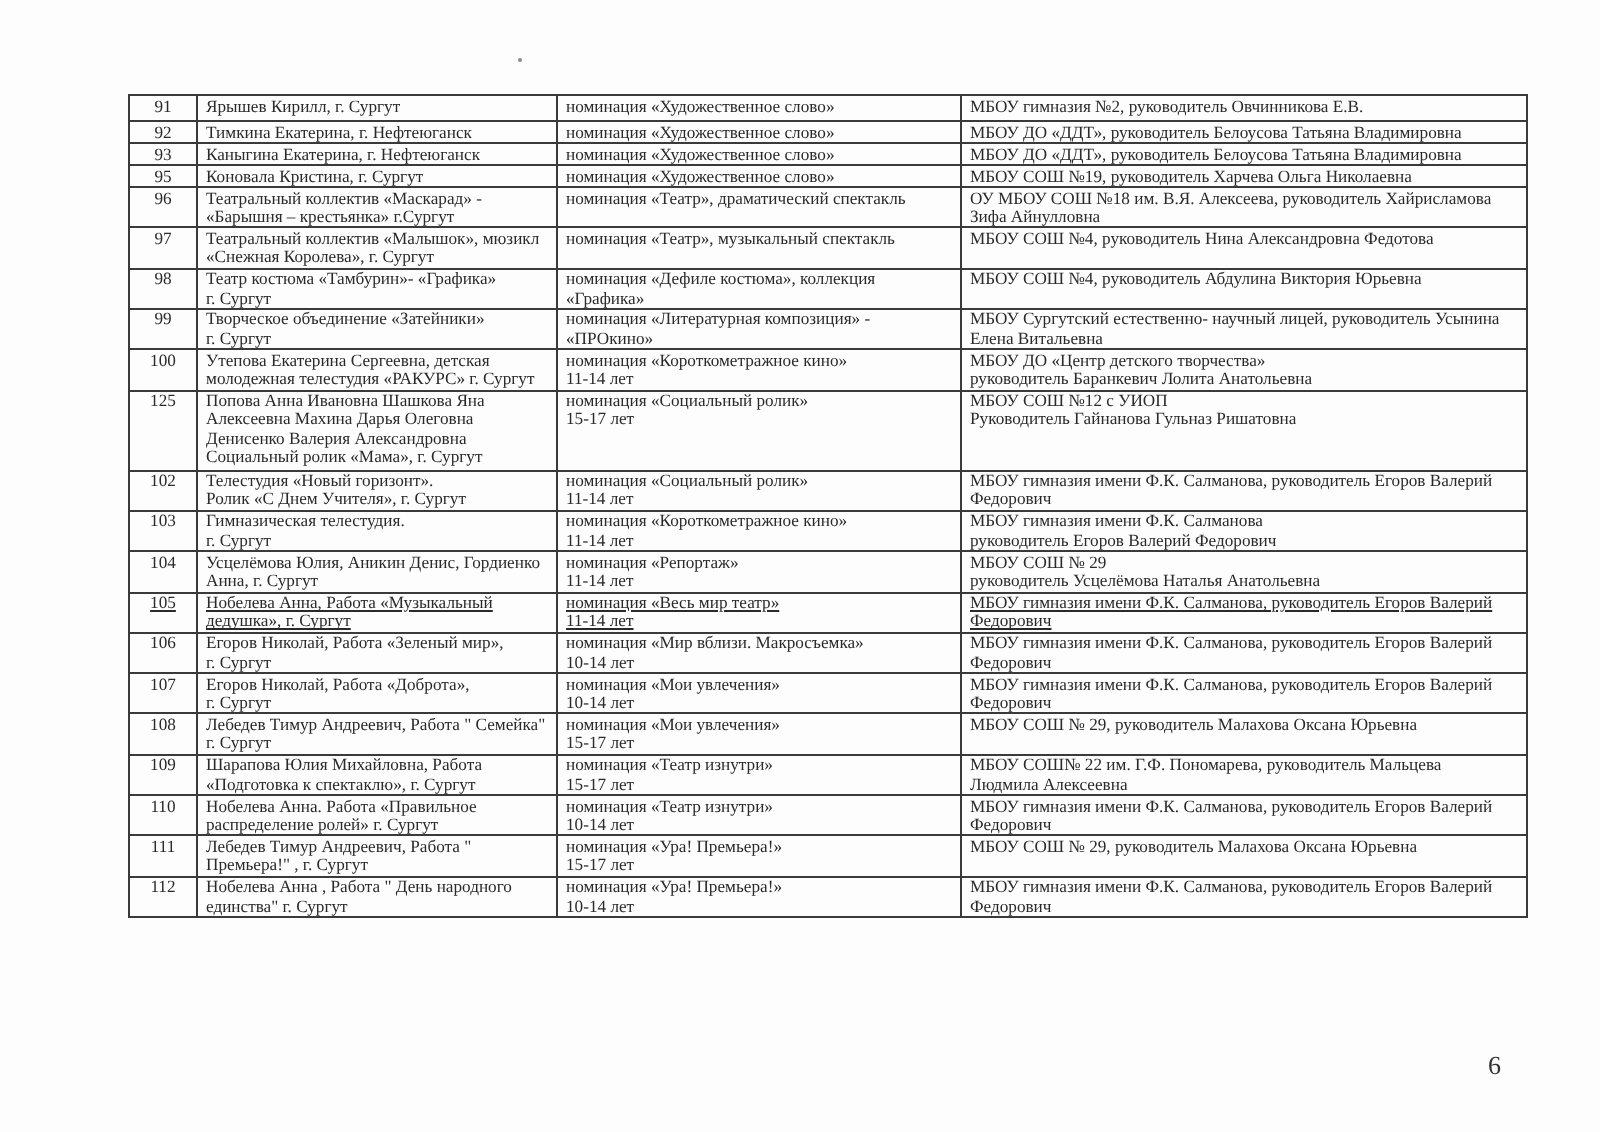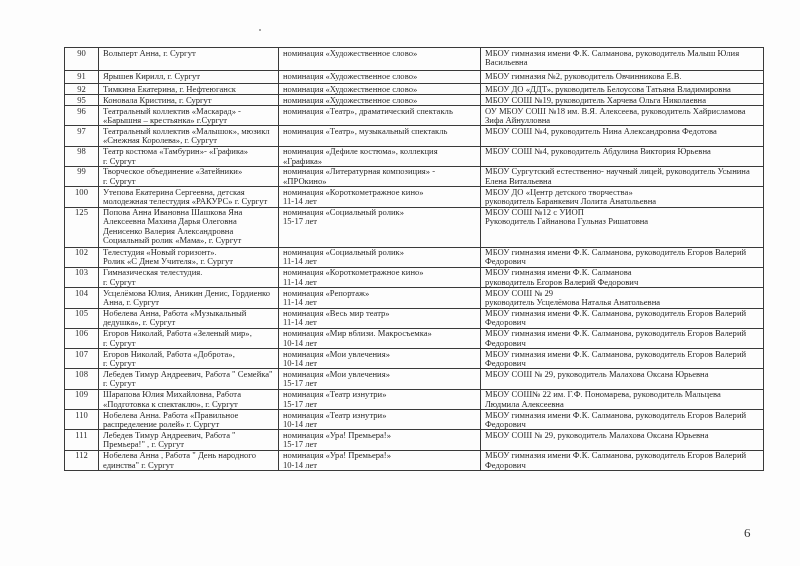--- a/index.html
+++ b/index.html
@@ -19,49 +19,48 @@
 <div class="page-mark"></div>
 
 <table class="list">
   <colgroup>
       <col class="c1">
       <col class="c2">
       <col class="c3">
       <col class="c4">
     </colgroup>
   <tbody id="tbody">
-      <tr style="height: 23px;">
-        <td class="num">90</td>
-        <td>
-          <span class="line">Вольперт Анна, г. Сургут</span>
-        </td>
-        <td>
-          <span class="line">номинация «Художественное слово»</span>
-        </td>
-        <td>
-          <span class="line">МБОУ гимназия имени Ф.К. Салманова, руководитель Малыш Юлия</span>
-          <span class="line">Васильевна</span>
-        </td>
-      </tr>
       <tr style="height: 13px;">
         <td class="num">91</td>
         <td>
           <span class="line">Ярышев Кирилл, г. Сургут</span>
         </td>
         <td>
           <span class="line">номинация «Художественное слово»</span>
         </td>
         <td>
           <span class="line">МБОУ гимназия №2, руководитель  Овчинникова Е.В.</span>
         </td>
       </tr>
       <tr style="height: 11px;">
         <td class="num">92</td>
         <td>
           <span class="line">Тимкина Екатерина, г. Нефтеюганск</span>
+        </td>
+        <td>
+          <span class="line">номинация «Художественное слово»</span>
+        </td>
+        <td>
+          <span class="line">МБОУ ДО «ДДТ»,  руководитель Белоусова Татьяна Владимировна</span>
+        </td>
+      </tr>
+      <tr style="height: 11px;">
+        <td class="num">93</td>
+        <td>
+          <span class="line">Каныгина Екатерина, г. Нефтеюганск</span>
         </td>
         <td>
           <span class="line">номинация «Художественное слово»</span>
         </td>
         <td>
           <span class="line">МБОУ ДО «ДДТ»,  руководитель Белоусова Татьяна Владимировна</span>
         </td>
       </tr>
       <tr style="height: 11px;">
         <td class="num">95</td>
@@ -201,21 +200,21 @@
         </td>
         <td>
           <span class="line">номинация «Репортаж»</span>
           <span class="line">11-14  лет</span>
         </td>
         <td>
           <span class="line">МБОУ СОШ № 29</span>
           <span class="line">руководитель Усцелёмова Наталья Анатольевна</span>
         </td>
       </tr>
-      <tr style="height: 19px;">
+      <tr style="height: 19px; text-decoration: underline;">
         <td class="num">105</td>
         <td>
           <span class="line">Нобелева Анна,  Работа «Музыкальный</span>
           <span class="line">дедушка», г. Сургут</span>
         </td>
         <td>
           <span class="line">номинация «Весь мир театр»</span>
           <span class="line">11-14  лет</span>
         </td>
         <td>

